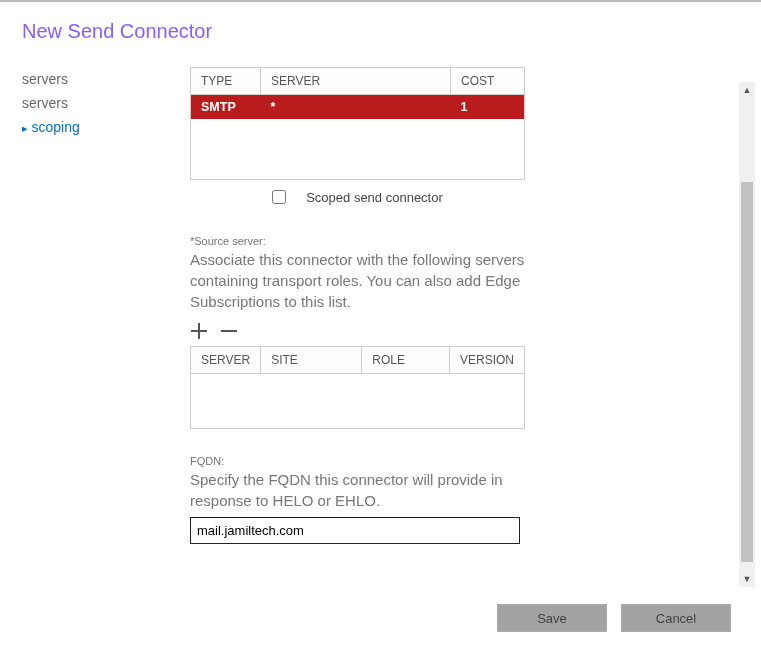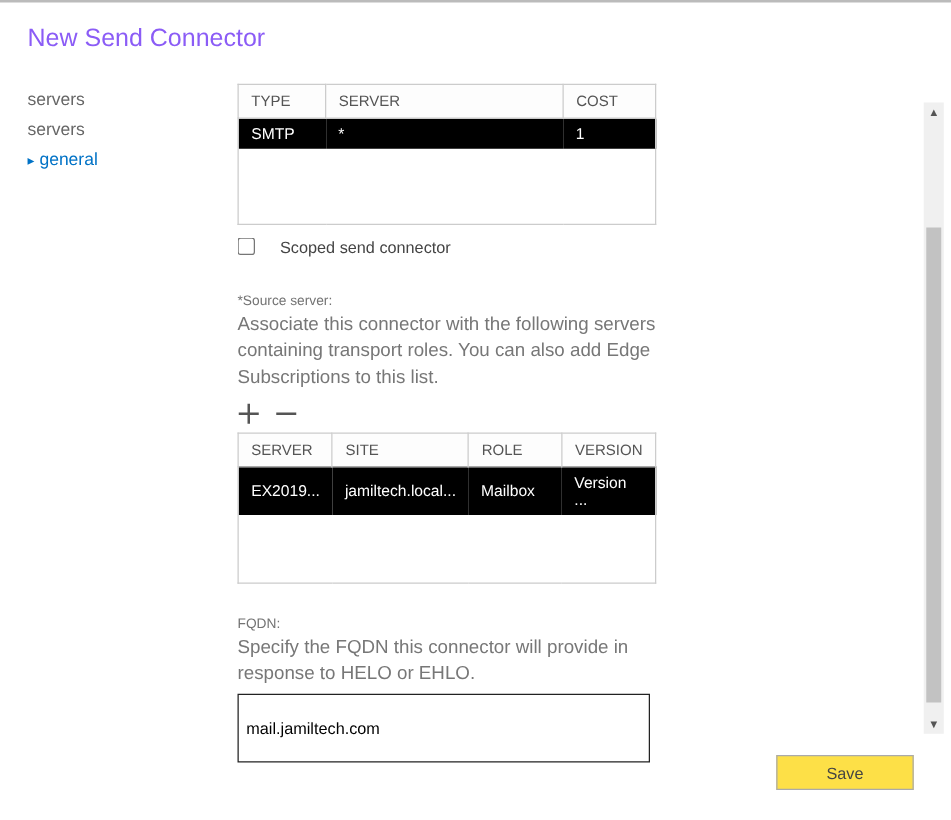--- a/index.html
+++ b/index.html
@@ -87,41 +87,42 @@
   th {
     background: #fdfdfd;
     font-weight: 400;
     text-align: left;
     padding: 6px 10px;
     border: 1px solid #ccc;
     color: #555;
     font-size: 12px;
   }
   .row-selected td {
-    background: #000000;
+    background: #b91c1c;
     color: #fff;
-    font-weight: 400;
+    font-weight: 700;
     padding: 5px 10px;
     font-size: 12.5px;
   }
   .empty-space td {
     height: 60px;
     border-left: 1px solid #ccc;
     border-right: 1px solid #ccc;
     border-bottom: 1px solid #ccc;
   }
   .server-table .empty-space td { height: 55px; }
 
   
   .checkbox-row {
     margin-top: 10px;
     display: flex;
     align-items: center;
     gap: 20px;
     color: #444;
+    justify-content: center;
   }
   .checkbox-row input { width: 14px; height: 14px; }
 
   
   .block { margin-top: 30px; }
   .block-label { color: #737373; font-size: 11px; }
   .block-desc { color: #777; font-size: 15px; line-height: 1.4; margin-top: 2px; }
 
   
   .icon-row {
@@ -150,55 +151,55 @@
   .plus-icon::after {
     top: 0; left: 7px; width: 2px; height: 16px;
   }
 
   
   .fqdn-block { margin-top: 26px; }
   .fqdn-input {
     margin-top: 6px;
     width: 330px;
     border: 1px solid #222;
-    padding: 19px 6px;
+    padding: 5px 6px;
     font-family: inherit;
     font-size: 13px;
   }
 
   
   .footer {
     position: absolute;
     bottom: 24px;
     right: 30px;
     display: flex;
     gap: 14px;
   }
   .btn {
     width: 110px;
     height: 28px;
     border: 1px solid #aaa;
-    background: #fde047;
+    background: #a3a3a3;
     font-family: inherit;
     font-size: 13px;
     color: #444;
     cursor: pointer;
   }
 </style>
 </head>
 <body>
 
 <div class="page-title">New Send Connector</div>
 
 <div class="layout">
 
   <div class="sidebar">
     <div class="sidebar-item">servers</div>
     <div class="sidebar-item">servers</div>
-    <div class="sidebar-item active">general</div>
+    <div class="sidebar-item active">scoping</div>
   </div>
 
   <div class="content">
 
     <table>
       <thead>
         <tr>
           <th style="width:70px">TYPE</th>
           <th style="width:190px">SERVER</th>
           <th>COST</th>
@@ -236,26 +237,20 @@
       <table class="server-table">
         <thead>
           <tr>
             <th style="width:70px">SERVER</th>
             <th style="width:105px">SITE</th>
             <th style="width:90px">ROLE</th>
             <th>VERSION</th>
           </tr>
         </thead>
         <tbody>
-          <tr class="row-selected">
-            <td>EX2019...</td>
-            <td>jamiltech.local...</td>
-            <td>Mailbox</td>
-            <td>Version ...</td>
-          </tr>
           <tr class="empty-space">
               <td colspan="4"></td>
             </tr>
         </tbody>
       </table>
     </div>
 
     <div class="fqdn-block">
       <div class="block-label">FQDN:</div>
       <div class="block-desc">Specify the FQDN this connector will provide in response to HELO or EHLO.</div>
@@ -266,13 +261,14 @@
 </div>
 
 <div class="scrollbar">
   <div class="scroll-arrow up">▲</div>
   <div class="scroll-thumb"></div>
   <div class="scroll-arrow down">▼</div>
 </div>
 
 <div class="footer">
   <button class="btn">Save</button>
+  <button class="btn">Cancel</button>
 </div>
 
 </body></html>

